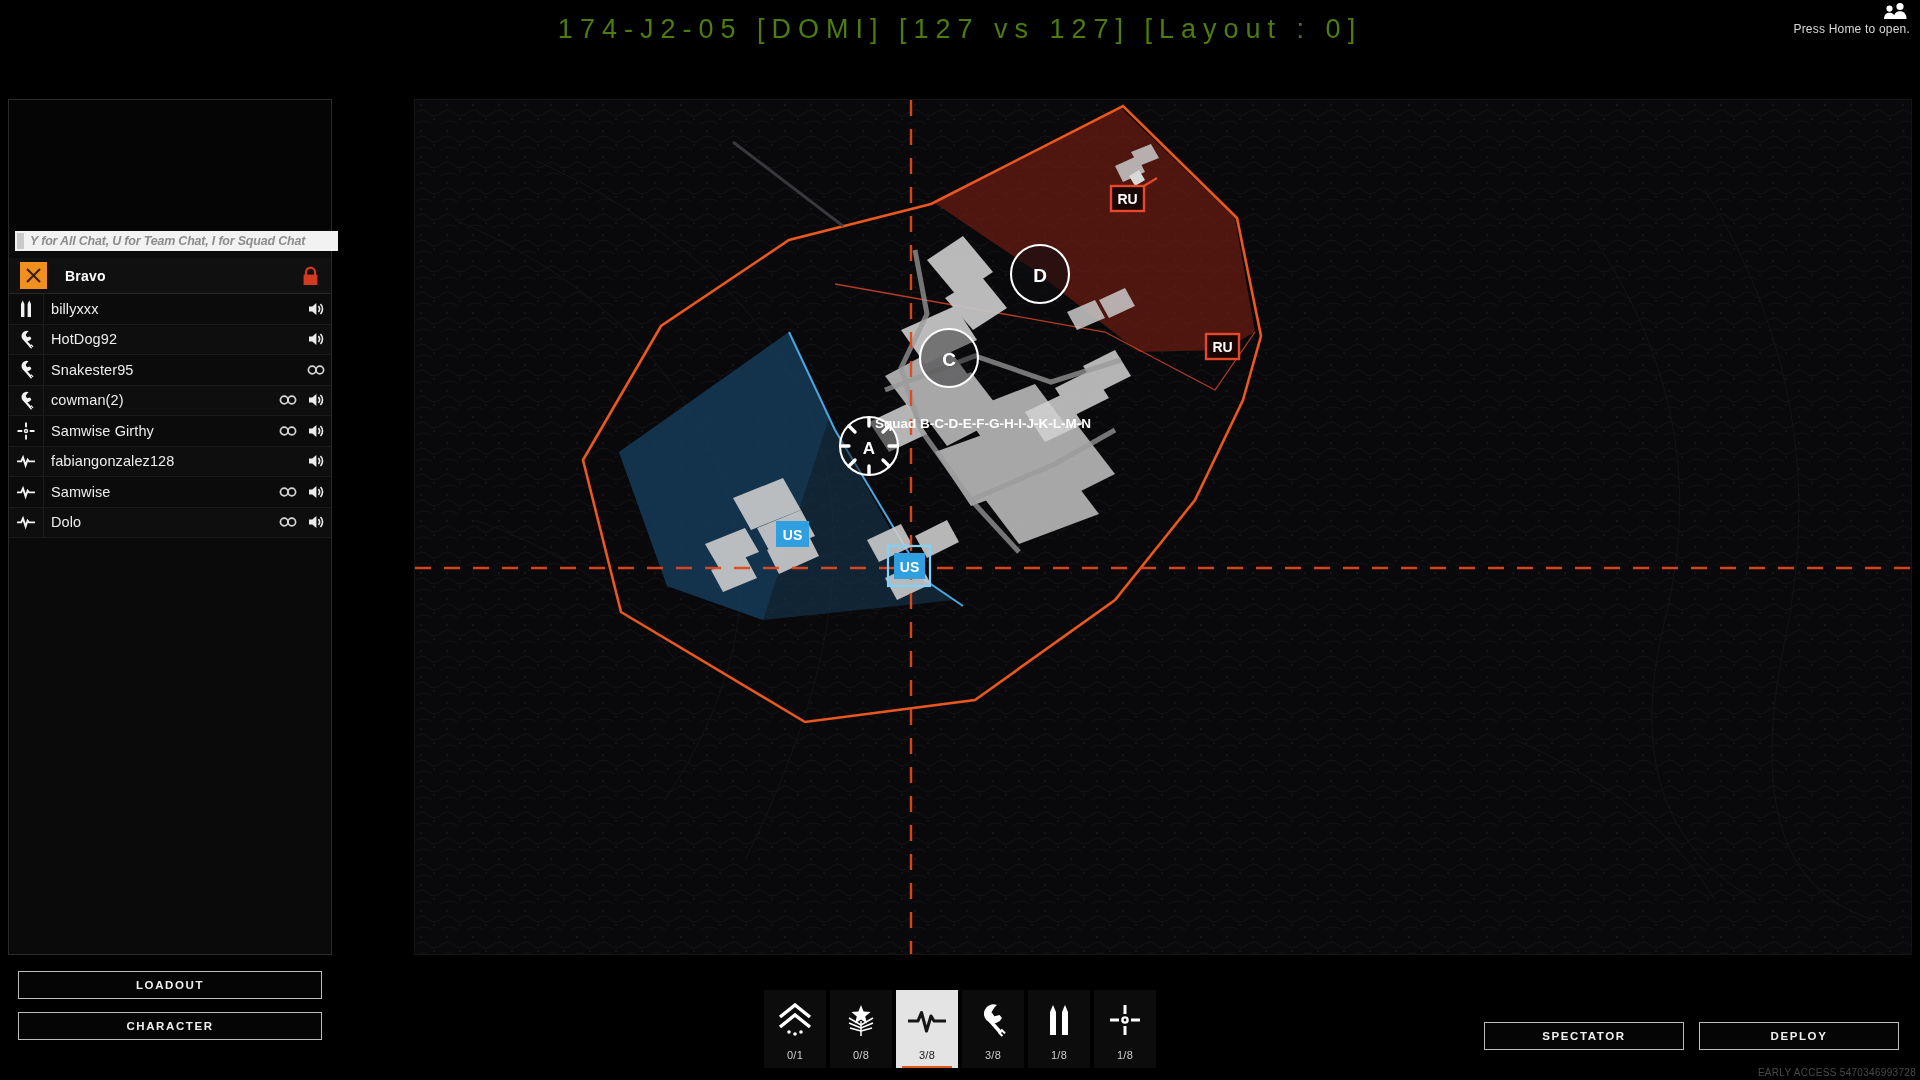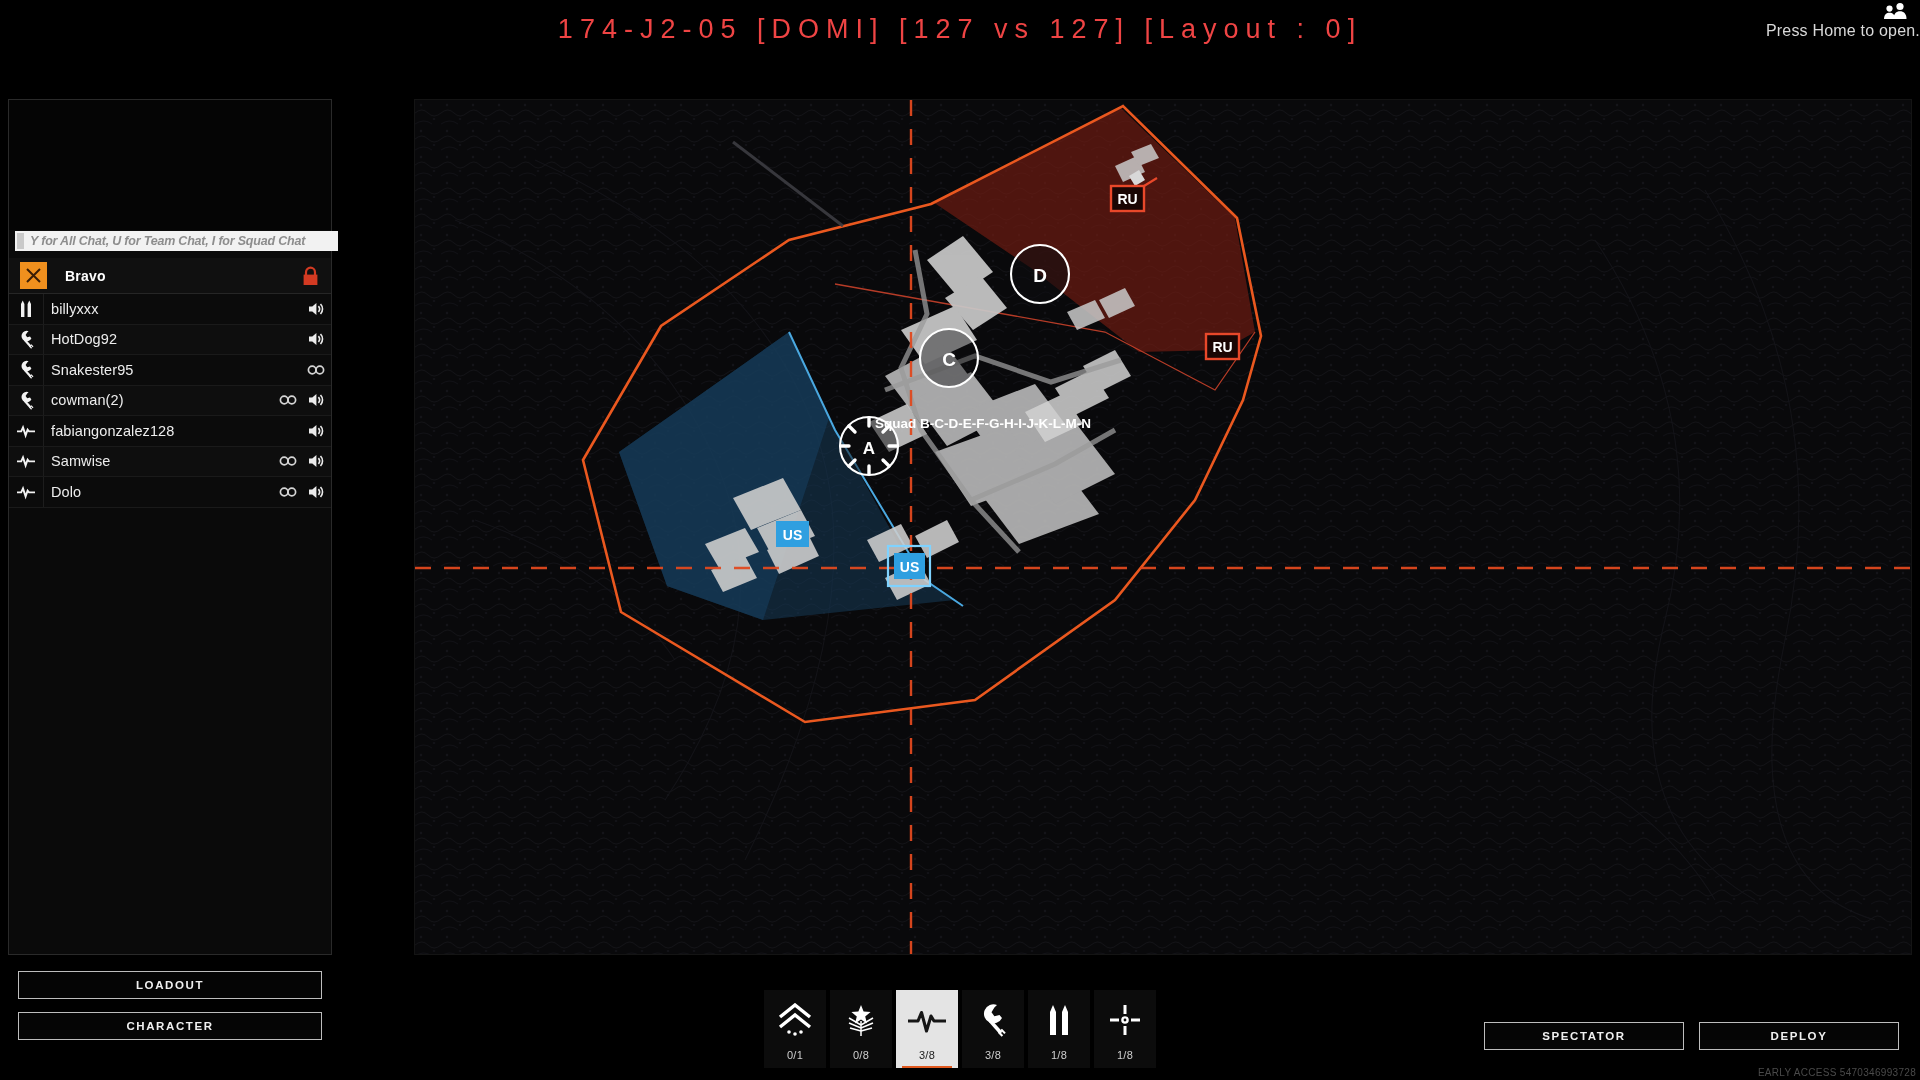--- a/index.html
+++ b/index.html
@@ -13,26 +13,26 @@
 
   
   .topbar {
     position: absolute; left: 0; top: 0; width: 1920px; height: 68px;
     background: #000;
   }
   .match-title {
     position: absolute; left: 0; top: 14px; width: 1920px;
     text-align: center;
     font-size: 27px; letter-spacing: 7px; font-weight: 400;
-    color: #ef4444;
+    color: #4d7c0f;
     white-space: nowrap;
   }
   .home-hint {
-    position: absolute; right: 0; top: 22px;
-    font-size: 16px; color: #d8d8d8; letter-spacing: 0.2px;
+    position: absolute; right: 10px; top: 22px;
+    font-size: 12px; color: #d8d8d8; letter-spacing: 0.2px;
     white-space: nowrap;
   }
   .people-icon {
     position: absolute; right: 12px; top: 2px;
     width: 26px; height: 18px;
   }
 
   
   .leftpanel {
     position: absolute; left: 8px; top: 99px;
@@ -276,20 +276,42 @@
             <path d="M9 9 H9.05" stroke="#e6e6e6" stroke-width="1.5"></path>
           </svg>
           <svg class="mini-ico" viewBox="0 0 18 18">
             <path d="M2 6.6 H5.3 L9.4 3 V15 L5.3 11.4 H2 Z" fill="#ffffff"></path>
             <path d="M11.4 6.1 A4.4 4.4 0 0 1 11.4 11.9" stroke="#ffffff" stroke-width="1.6" fill="none"></path>
             <path d="M13.5 4 A7.2 7.2 0 0 1 13.5 14" stroke="#ffffff" stroke-width="1.6" fill="none"></path>
           </svg>
         </div>
       </div>
 
+      <div class="roster-row">
+        <div class="role-ico">
+          <svg width="20" height="20" viewBox="0 0 20 20">
+            <path d="M10 1.5 V6.3 M10 13.7 V18.5 M1.5 10 H6.3 M13.7 10 H18.5" stroke="#f2f2f2" stroke-width="1.9"></path>
+            <circle cx="10" cy="10" r="1.5" fill="none" stroke="#f2f2f2" stroke-width="1.4"></circle>
+          </svg>
+        </div>
+        <div class="row-divider"></div>
+        <div class="pname">Samwise Girthy</div>
+        <div class="row-right">
+          <svg class="mini-ico" viewBox="0 0 18 18">
+            <circle cx="5.2" cy="9" r="3.8" fill="none" stroke="#e6e6e6" stroke-width="1.7"></circle>
+            <circle cx="12.8" cy="9" r="3.8" fill="none" stroke="#e6e6e6" stroke-width="1.7"></circle>
+            <path d="M9 9 H9.05" stroke="#e6e6e6" stroke-width="1.5"></path>
+          </svg>
+          <svg class="mini-ico" viewBox="0 0 18 18">
+            <path d="M2 6.6 H5.3 L9.4 3 V15 L5.3 11.4 H2 Z" fill="#ffffff"></path>
+            <path d="M11.4 6.1 A4.4 4.4 0 0 1 11.4 11.9" stroke="#ffffff" stroke-width="1.6" fill="none"></path>
+            <path d="M13.5 4 A7.2 7.2 0 0 1 13.5 14" stroke="#ffffff" stroke-width="1.6" fill="none"></path>
+          </svg>
+        </div>
+      </div>
 
       <div class="roster-row">
         <div class="role-ico">
           <svg width="20" height="18" viewBox="0 0 20 18">
             <path d="M1 9.4 H5.2 L7 5.4 L9.6 13.4 L11.6 7.6 L13 9.4 H19" stroke="#f2f2f2" stroke-width="1.9" fill="none"></path>
           </svg>
         </div>
         <div class="row-divider"></div>
         <div class="pname">fabiangonzalez128</div>
         <div class="row-right">

